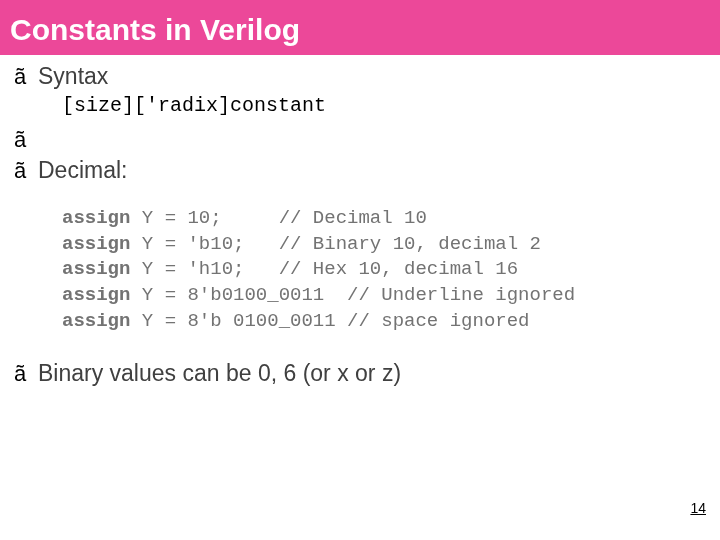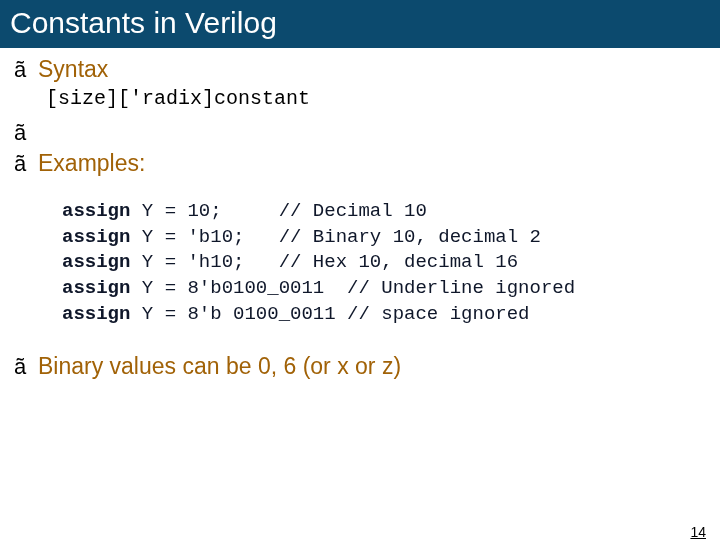--- a/index.html
+++ b/index.html
@@ -5,63 +5,63 @@
   * { margin: 0; padding: 0; box-sizing: border-box; }
   body {
     width: 720px;
     height: 540px;
     background: #fff;
     font-family: Verdana, Arial, sans-serif;
     position: relative;
     overflow: hidden;
   }
   .title-bar {
-    background: #0c4a6e;
+    background: #ec4899;
     color: #fff;
-    padding: 6px 10px 8px 10px;
+    padding: 13px 10px 8px 10px;
     font-size: 30px;
-    font-weight: 400;
+    font-weight: 700;
   }
   .content {
     padding: 8px 0 0 14px;
   }
   .bullet-row {
     display: flex;
     align-items: baseline;
     margin-bottom: 4px;
   }
   .bullet-glyph {
     font-size: 22px;
     font-family: Verdana, Arial, sans-serif;
     width: 24px;
     flex-shrink: 0;
     color: #000;
   }
   .bullet-text {
     font-size: 23px;
-    color: #a16207;
+    color: #404040;
   }
   .mono-sub {
     font-family: "Courier New", monospace;
     font-size: 20px;
     color: #000;
-    margin: 4px 0 10px 32px;
+    margin: 4px 0 10px 48px;
   }
   .code-block {
     font-family: "Courier New", monospace;
     font-size: 19px;
     line-height: 1.35;
     white-space: pre;
     margin: 22px 0 26px 48px;
-    color: #0f172a;
+    color: #737373;
   }
   .code-block b { font-weight: bold; }
   .page-num {
     position: absolute;
-    bottom: 0;
+    bottom: 24px;
     right: 14px;
     font-size: 14px;
     color: #000;
     text-decoration: underline;
   }
 </style>
 </head>
 <body>
 
 <div class="title-bar">Constants in Verilog</div>
@@ -74,21 +74,21 @@
   </div>
 
   <div class="mono-sub">[size]['radix]constant</div>
 
   <div class="bullet-row">
     <span class="bullet-glyph">ã</span>
   </div>
 
   <div class="bullet-row">
     <span class="bullet-glyph">ã</span>
-    <span class="bullet-text">Examples:</span>
+    <span class="bullet-text">Decimal:</span>
   </div>
 
   <div class="code-block"><b>assign</b><span> Y = 10;     // Decimal 10</span>
 <b>assign</b><span> Y = 'b10;   // Binary 10, decimal 2</span>
 <b>assign</b><span> Y = 'h10;   // Hex 10, decimal 16</span>
 <b>assign</b><span> Y = 8'b0100_0011  // Underline ignored</span>
 <b>assign</b><span> Y = 8'b 0100_0011 // space ignored</span></div>
 
   <div class="bullet-row">
     <span class="bullet-glyph">ã</span>

